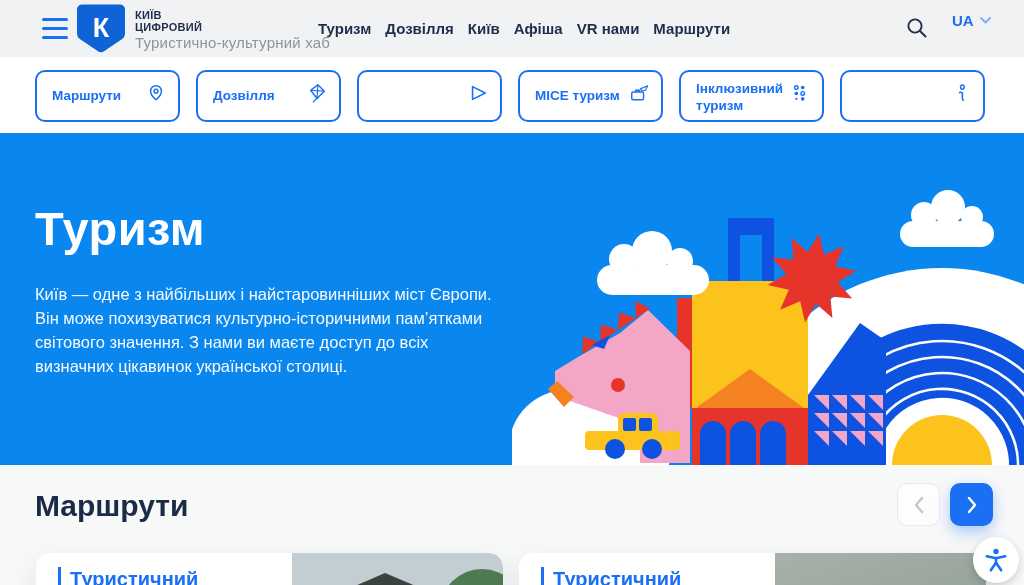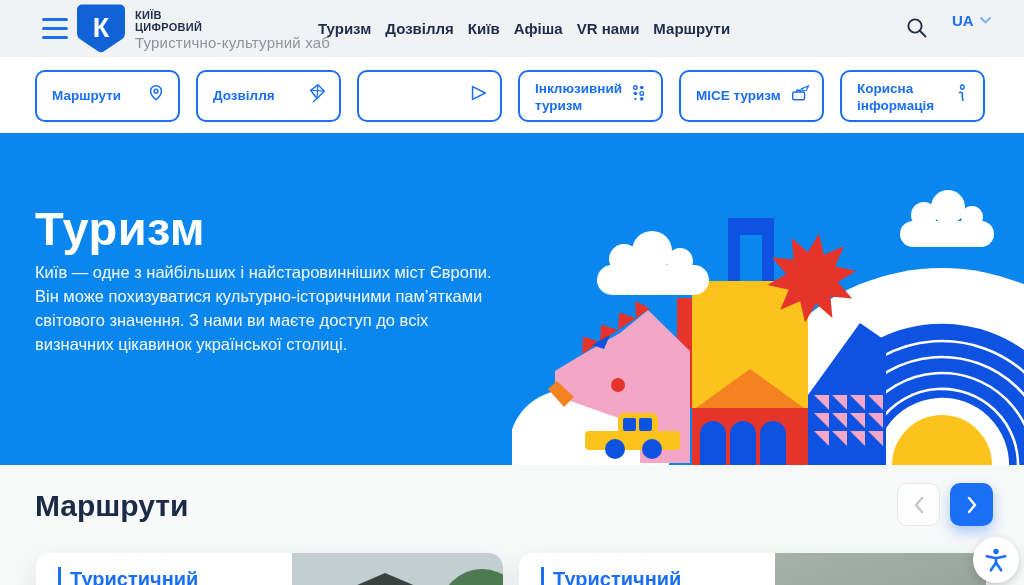--- a/index.html
+++ b/index.html
@@ -25,21 +25,21 @@
   .catrow { position:absolute; left:35px; top:13px; display:flex; gap:16px; }
   .catbtn { position:relative; flex:0 0 145px; width:145px; height:52px; background:#fff;
             border:2px solid #1a6ff5; border-radius:10px; cursor:pointer; text-align:left;
             padding:9px 40px 9px 15px; font-family:"Liberation Sans",sans-serif;
             font-size:13.5px; line-height:1.25; font-weight:700; color:#1a6ff5; }
   .catbtn .cicon { position:absolute; top:11px; right:12px; width:20px; height:20px; }
 
   
   .hero { position:absolute; left:0; top:133px; width:1024px; height:332px; background:#0a86ef; overflow:hidden; }
   .hero-title { position:absolute; left:35px; top:68px; font-size:47px; font-weight:800; color:#ffffff; letter-spacing:.5px; }
-  .hero-desc { position:absolute; left:35px; top:128px; width:472px; font-size:16.5px; line-height:1.45; color:rgba(255,255,255,.96); }
+  .hero-desc { position:absolute; left:35px; top:150px; width:472px; font-size:16.5px; line-height:1.45; color:rgba(255,255,255,.96); }
   .hero-art { position:absolute; right:0; bottom:0; width:512px; height:332px; }
 
   
   .routes { position:absolute; left:0; top:465px; width:1024px; height:120px; background:#f7f8f8; }
   .routes-title { position:absolute; left:35px; top:24px; font-size:30px; font-weight:800; color:#1b2a46; }
   .nav-sq { position:absolute; top:18px; width:43px; height:43px; border-radius:10px; cursor:pointer; display:flex; align-items:center; justify-content:center; }
   .prev { left:897px; background:#fdfdfd; border:1px solid #e7e8ea; }
   .next { left:950px; background:#1a6ff5; border:0; box-shadow:0 6px 14px rgba(26,111,245,.35); }
   .cards { position:absolute; left:36px; top:88px; display:flex; gap:16px; }
   .card { position:relative; width:467px; height:180px; background:#ffffff; border-radius:14px;
@@ -124,42 +124,41 @@
         </svg>
       </button>
 
       <button class="catbtn">
         <svg class="cicon" viewBox="0 0 22 22">
           <path d="M5 4 L19 11 L5 18 Z" fill="none" stroke="#1a6ff5" stroke-width="1.7" stroke-linejoin="round"></path>
         </svg>
       </button>
 
       <button class="catbtn">
+        <span>MICE туризм</span>
+        <svg class="cicon" viewBox="0 0 22 22">
+          <rect x="3" y="10" width="13" height="8.5" rx="1.6" fill="none" stroke="#1a6ff5" stroke-width="1.6"></rect>
+          <path d="M7.5 10 v-2 h4 v2" fill="none" stroke="#1a6ff5" stroke-width="1.6"></path>
+          <path d="M12.5 6.5 l8 -3.5 -2.5 5 -3.5 .8 z" fill="none" stroke="#1a6ff5" stroke-width="1.3" stroke-linejoin="round"></path>
+        </svg>
+      </button>
+
+      <button class="catbtn">
         <span>Інклюзивний туризм</span>
         <svg class="cicon" viewBox="0 0 22 22">
           <circle cx="7" cy="5" r="2" fill="none" stroke="#1a6ff5" stroke-width="1.5"></circle>
           <circle cx="14" cy="5" r="2" fill="#1a6ff5"></circle>
           <circle cx="7" cy="11.5" r="2" fill="#1a6ff5"></circle>
           <circle cx="14" cy="11.5" r="2" fill="none" stroke="#1a6ff5" stroke-width="1.5"></circle>
           <circle cx="7" cy="17.5" r="1.2" fill="#1a6ff5"></circle>
           <circle cx="14" cy="17.5" r="2" fill="#1a6ff5"></circle>
         </svg>
       </button>
 
       <button class="catbtn">
-        <span>MICE туризм</span>
-        <svg class="cicon" viewBox="0 0 22 22">
-          <rect x="3" y="10" width="13" height="8.5" rx="1.6" fill="none" stroke="#1a6ff5" stroke-width="1.6"></rect>
-          <path d="M7.5 10 v-2 h4 v2" fill="none" stroke="#1a6ff5" stroke-width="1.6"></path>
-          <path d="M12.5 6.5 l8 -3.5 -2.5 5 -3.5 .8 z" fill="none" stroke="#1a6ff5" stroke-width="1.3" stroke-linejoin="round"></path>
-        </svg>
-      </button>
-
-      <button class="catbtn">
-        <span>Корисна інформація</span>
         <svg class="cicon" viewBox="0 0 22 22">
           <ellipse cx="12.5" cy="4.5" rx="2" ry="2.4" fill="none" stroke="#1a6ff5" stroke-width="1.6"></ellipse>
           <path d="M9.5 10.5 q3.5 -1 3 2.5 t0.8 6" fill="none" stroke="#1a6ff5" stroke-width="1.8" stroke-linecap="round"></path>
         </svg>
       </button>
 
     </div>
   </div>
 
   <section class="hero">

